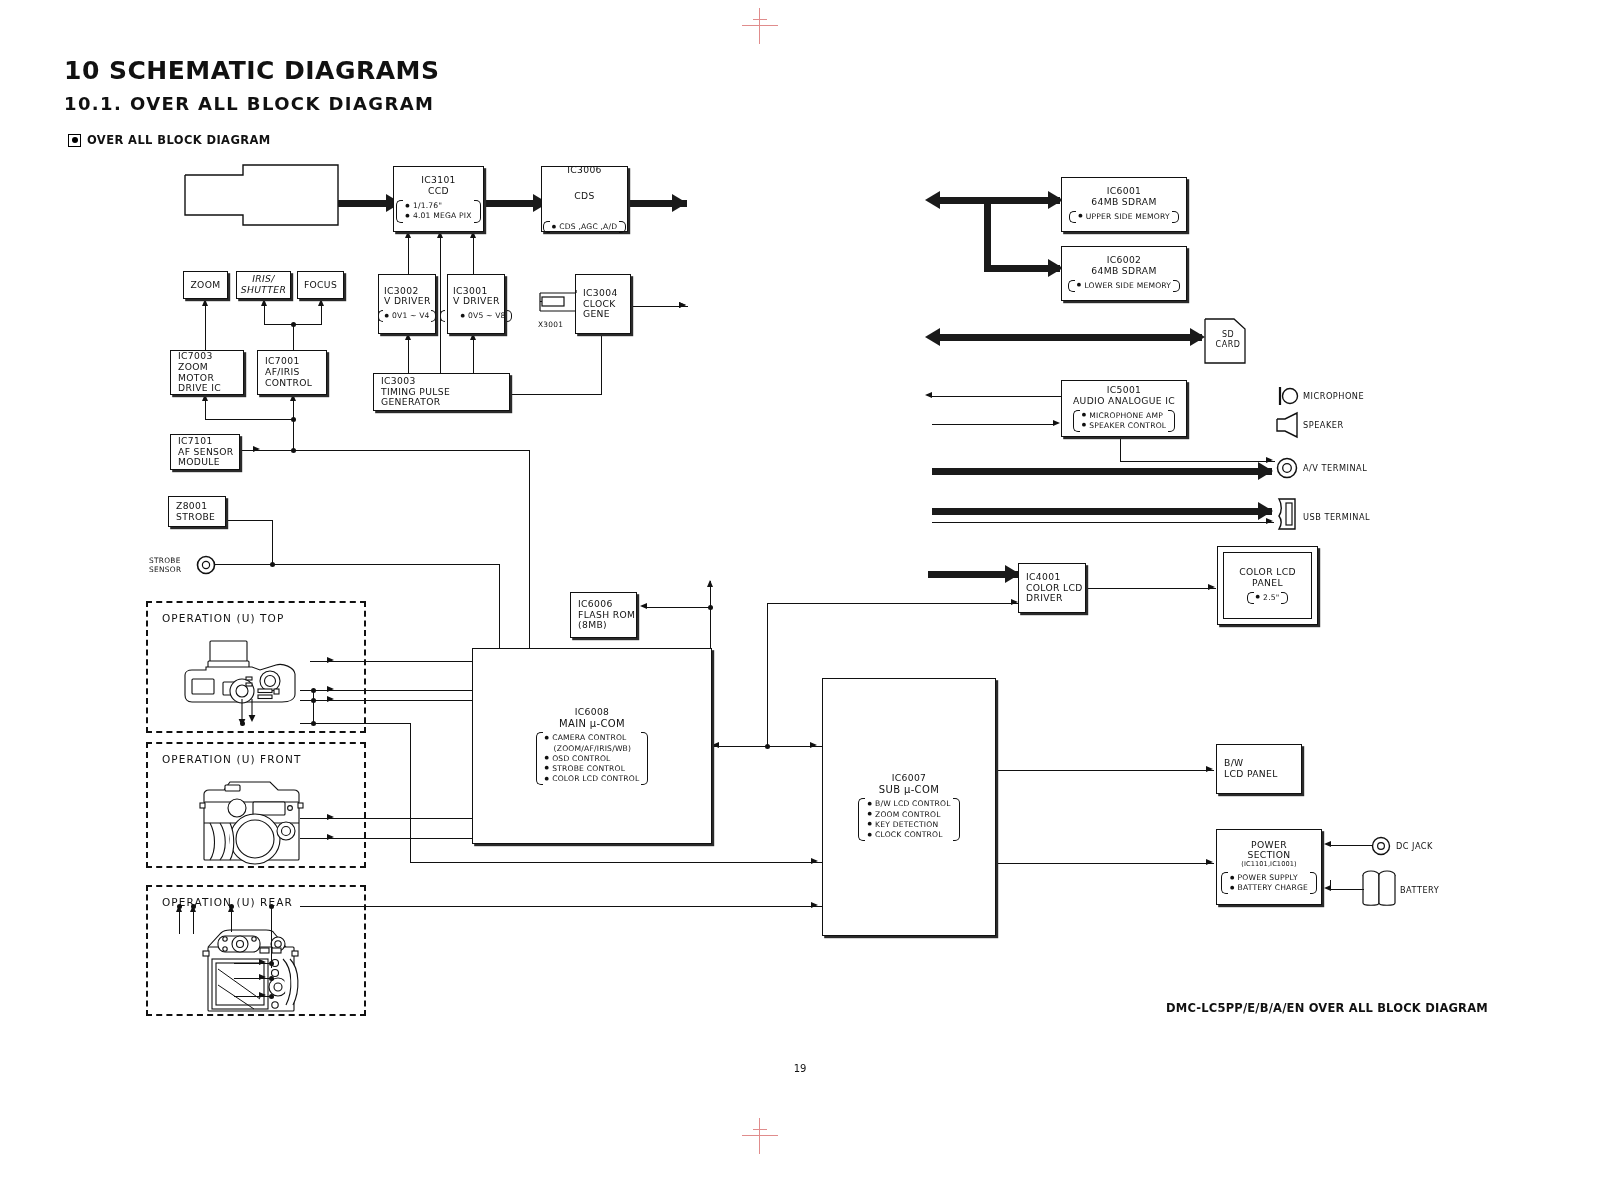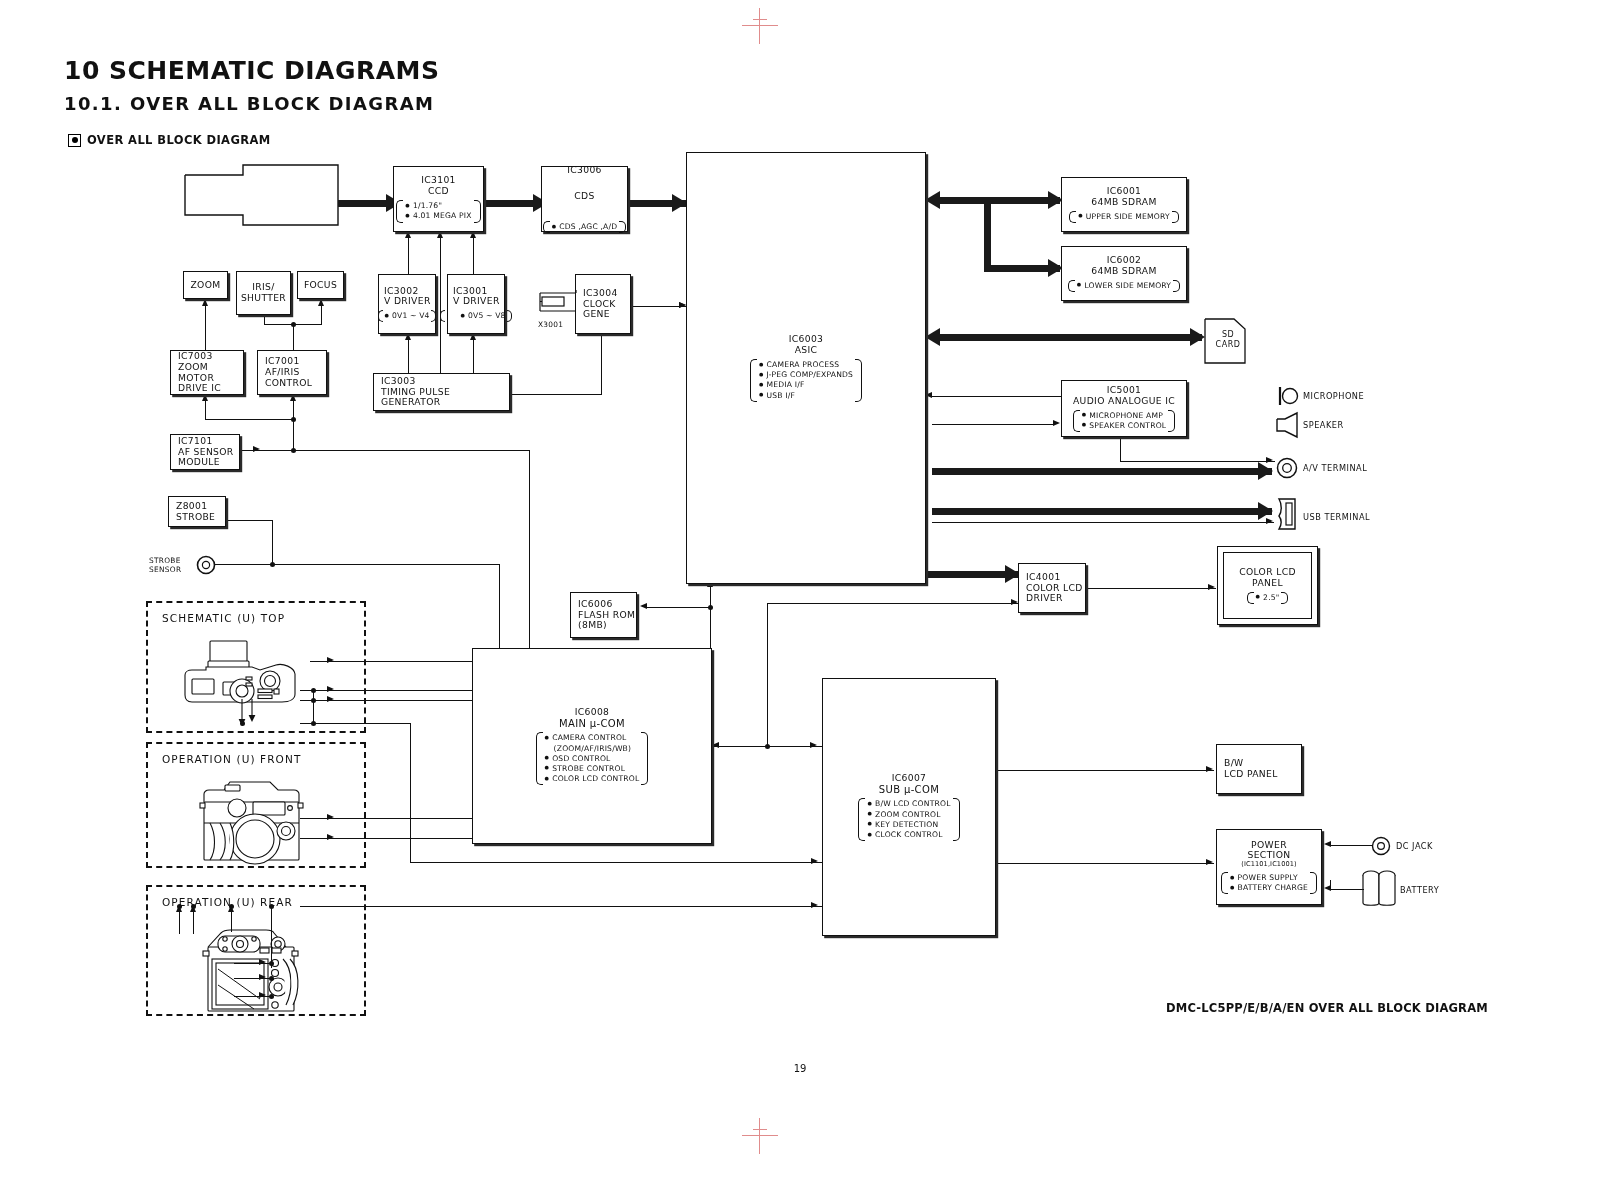--- a/index.html
+++ b/index.html
@@ -269,34 +269,20 @@
     <div class="ttl">CDS</div>
     <div class="bul">
       <span class="br brl"></span>
         <span class="br brr"></span>
       <ul>
           <li>CDS ,AGC ,A/D</li>
         </ul>
     </div>
   </div>
 
-  <div class="blk" style="left:686px;top:152px;width:240px;height:432px;">
-    <div class="ttl">IC6003</div>
-    <div class="ttl">ASIC</div>
-    <div class="bul">
-      <span class="br brl"></span>
-        <span class="br brr"></span>
-      <ul>
-        <li>CAMERA PROCESS</li>
-        <li>J-PEG COMP/EXPANDS</li>
-        <li>MEDIA I/F</li>
-        <li>USB I/F</li>
-      </ul>
-    </div>
-  </div>
 
   <div class="blk" style="left:1061px;top:177px;width:126px;height:55px;">
     <div class="ttl">IC6001</div>
     <div class="ttl">64MB SDRAM</div>
     <div class="bul">
       <span class="br brl"></span>
         <span class="br brr"></span>
       <ul>
           <li>UPPER SIDE MEMORY</li>
         </ul>
@@ -395,21 +381,21 @@
   <div class="tny" style="left:538px;top:320px;">X3001</div>
 
   <div class="blk lft" style="left:373px;top:373px;width:137px;height:38px;justify-content:center;">
     <div class="ttl">IC3003</div>
     <div class="ttl">TIMING PULSE GENERATOR</div>
   </div>
 
   <div class="blk" style="left:183px;top:271px;width:45px;height:28px;">
     <div class="ttl">ZOOM</div>
   </div>
-  <div class="blk" style="left:236px;top:271px;width:55px;height:44px;">
+  <div class="blk" style="left:236px;top:271px;width:55px;height:28px;font-style:italic;">
     <div class="ttl">IRIS/
 SHUTTER</div>
   </div>
   <div class="blk" style="left:297px;top:271px;width:47px;height:28px;">
     <div class="ttl">FOCUS</div>
   </div>
 
   <div class="blk lft" style="left:170px;top:350px;width:74px;height:45px;">
     <div class="ttl">IC7003</div>
     <div class="ttl">ZOOM MOTOR
@@ -526,21 +512,21 @@
     <path d="M1,5 L1,33 C1,36 17,36 17,33 L17,5" fill="#fff" stroke="#111" stroke-width="1.2"></path>
     <ellipse cx="25" cy="5" rx="8" ry="4" fill="#fff" stroke="#111" stroke-width="1.2"></ellipse>
     <path d="M17,5 L17,33 C17,36 33,36 33,33 L33,5" fill="#fff" stroke="#111" stroke-width="1.2"></path>
   </svg>
   <div class="perlbl" style="left:1400px;top:885px;">BATTERY</div>
   <div class="hl" style="left:1330px;top:889px;width:34px;"></div>
   <div class="vl" style="left:1330px;top:880px;height:10px;"></div>
   <div class="ar l" style="left:1324px;top:885.4px;"></div>
 
   <div class="grp" style="left:146px;top:601px;width:220px;height:132px;">
-    <div class="lbl">SCHEMATIC (U) TOP</div>
+    <div class="lbl">OPERATION (U) TOP</div>
   </div>
   <svg style="position:absolute;left:182px;top:639px;" width="140" height="90">
     <g fill="#fff" stroke="#111" stroke-width="1.1">
       <rect x="28" y="2" width="37" height="25" rx="1"></rect>
       <rect x="26" y="22" width="41" height="11" rx="1"></rect>
       <path d="M3,36 C3,33 6,31 10,31 L24,31 L24,28 L70,28 L78,31 L94,26 C101,24 112,28 113,35 L113,55 C113,60 108,63 100,63 L10,63 C5,63 3,60 3,56 Z"></path>
       <rect x="10" y="40" width="22" height="15" rx="1"></rect>
       <rect x="41" y="43" width="20" height="13" rx="1"></rect>
       <circle cx="88" cy="42" r="10"></circle>
         <circle cx="88" cy="42" r="5.5"></circle>

